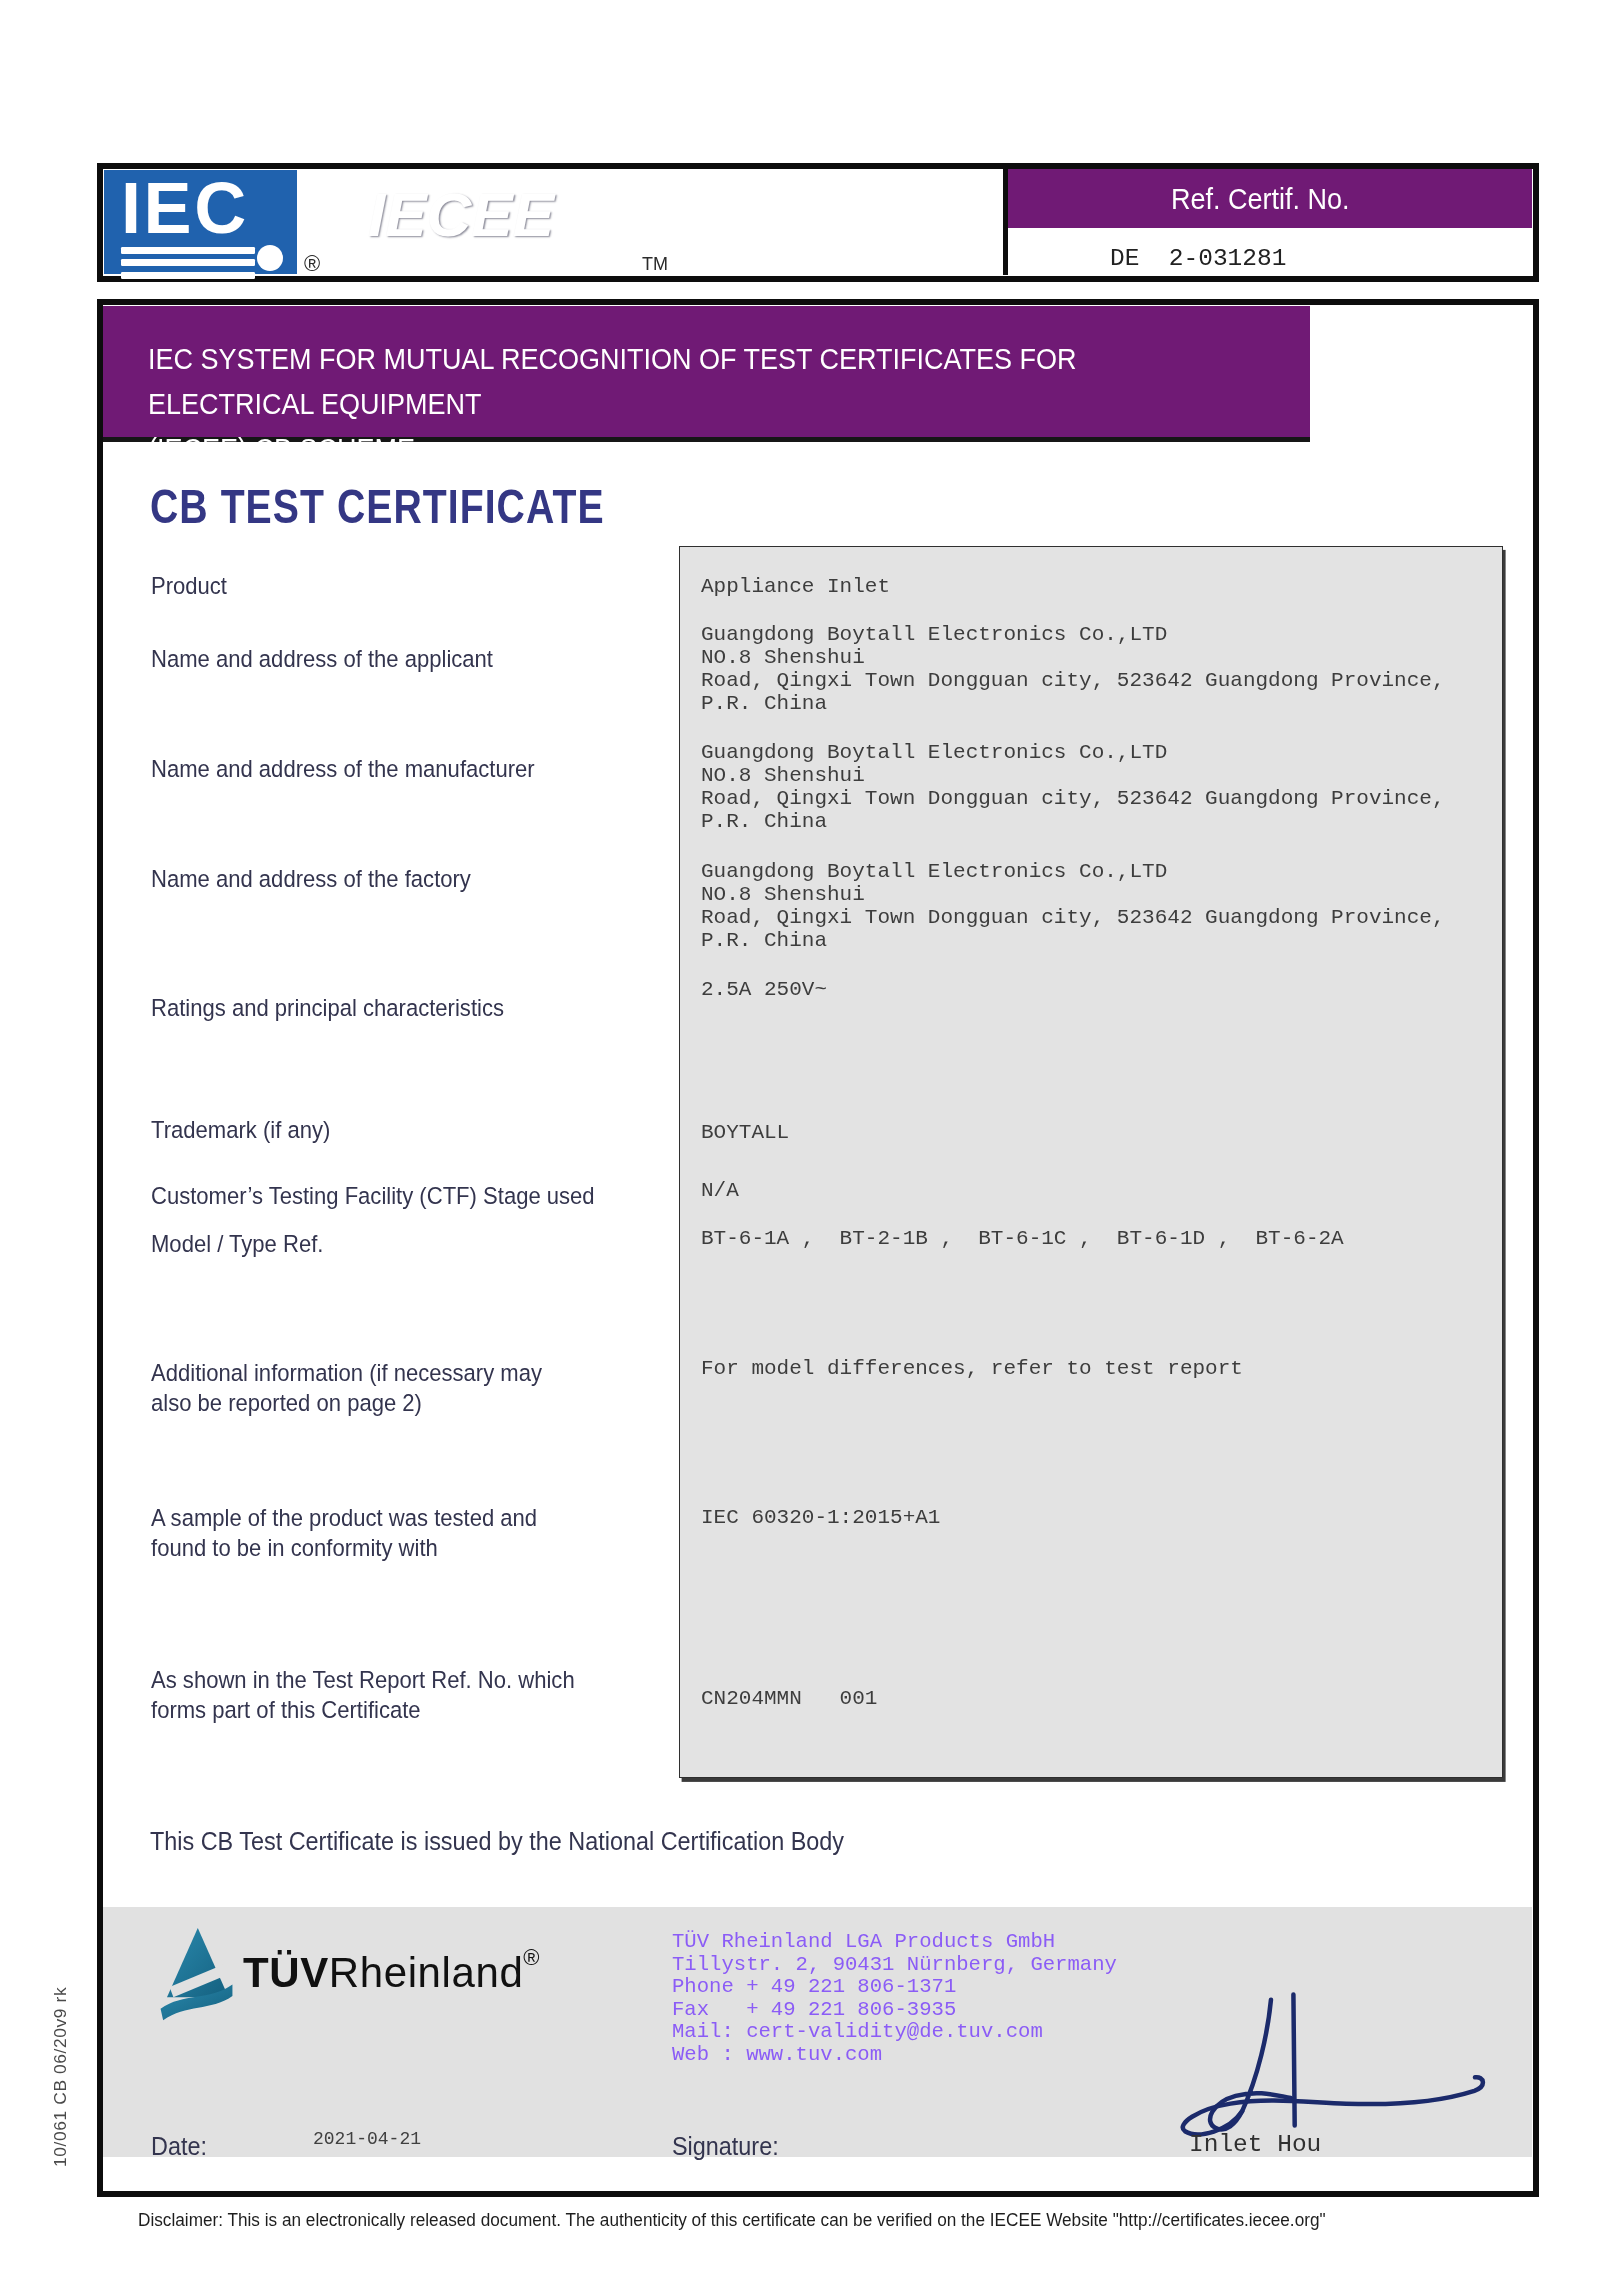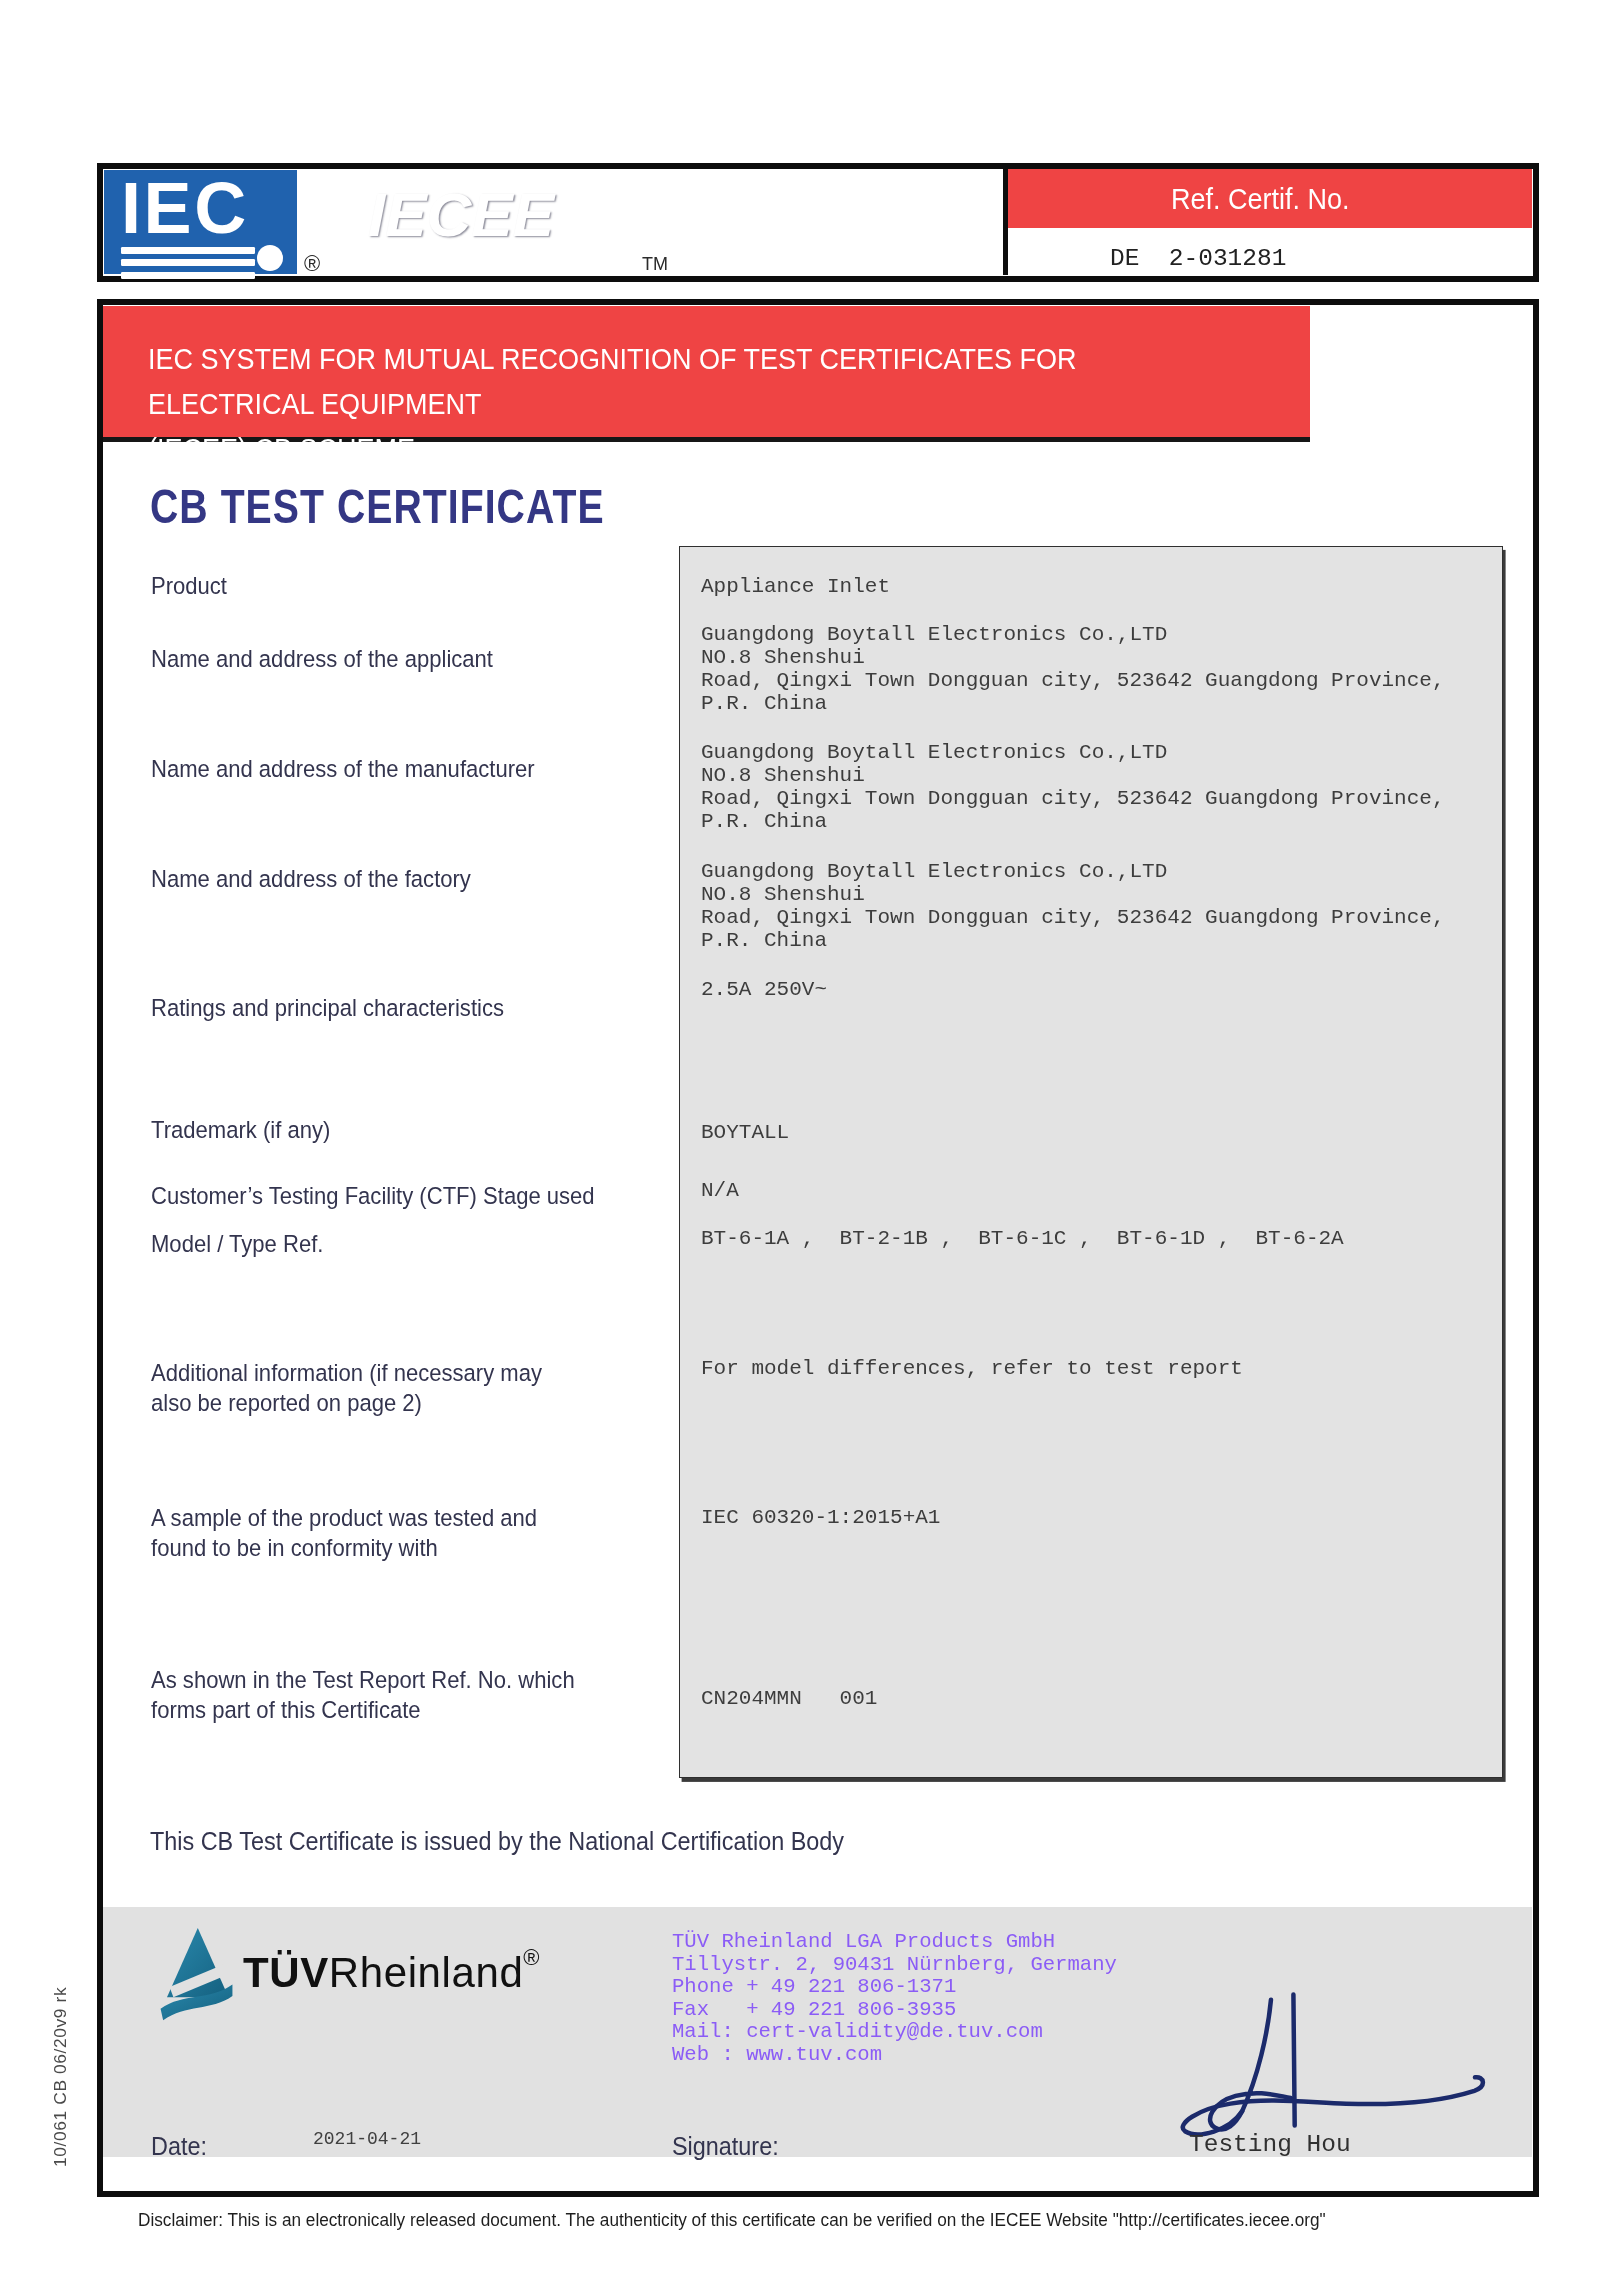--- a/index.html
+++ b/index.html
@@ -5,21 +5,21 @@
   html,body{margin:0;padding:0;background:#ffffff;}
   #page{position:relative;width:1623px;height:2295px;background:#ffffff;overflow:hidden;
         font-family:"Liberation Sans","DejaVu Sans",sans-serif;}
   .abs{position:absolute;}
   .cond{transform:scaleX(0.9);transform-origin:0 0;display:inline-block;white-space:pre-line;}
   .label{font-size:24.5px;color:#33344E;line-height:30px;}
   .mono{font-family:"Liberation Mono","DejaVu Sans Mono",monospace;color:#3D3D3D;white-space:pre;}
   .val{font-size:21px;line-height:23px;}
   
   .frame{border:6.4px solid #0d0d0d;box-sizing:border-box;background:#fff;}
-  .bluefill{background:#ef4444;}
+  .bluefill{background:#701a75;}
   .iec-square{background:#2062AE;}
   .iec-text{color:#fff;font-weight:700;font-size:72px;letter-spacing:2.6px;line-height:1;}
   .bar{background:#fff;height:7px;border-radius:1.3px;margin-top:5.1px;}
   .iecee-text{color:#fff;font-weight:700;font-style:italic;font-size:62px;line-height:1;
               text-shadow:1.3px 1.3px 1.9px rgba(0,0,30,.45);text-align:center;}
   .glow{background:radial-gradient(circle at 55% 8%,rgba(255,255,255,.95) 0%,rgba(255,255,255,0) 38%);}
   .sphere{background:radial-gradient(circle at 30% 30%,rgba(255,255,255,.85),rgba(255,255,255,0) 70%);border-radius:50%;}
   .refbar-label{color:#ffffff;font-size:30px;}
   .banner-text{color:#ffffff;font-size:30px;line-height:45px;letter-spacing:0px;}
   .title{color:#343784;font-weight:700;font-size:49px;letter-spacing:1.3px;transform:scaleX(0.8);transform-origin:0 0;white-space:nowrap;}
@@ -147,21 +147,21 @@
 Mail: cert-validity@de.tuv.com
 Web : www.tuv.com</div>
 
   <svg class="abs" style="left:1139px;top:1992px;" width="373" height="154" viewBox="0 0 580 240">
     <g fill="none" stroke="#1B2A6B" stroke-width="7" stroke-linecap="round">
       <path d="M205 12 C200 64 185 132 160 186 C150 206 134 220 119 212 C99 202 114 172 150 162 C186 152 216 162 236 165"></path>
       <path d="M240 4 L242 208"></path>
       <path d="M160 186 C140 216 92 230 71 217 C56 206 92 182 142 174 C202 164 262 172 322 174 C402 177 472 170 522 154 C542 147 537 131 523 133"></path>
     </g>
   </svg>
-  <div class="abs mono sig-name" style="left:1189px;top:2131px;">Testing Hou</div>
+  <div class="abs mono sig-name" style="left:1189px;top:2131px;">Inlet Hou</div>
 
   <div class="abs" style="left:151px;top:2131px;font-size:26px;color:#33344E;">
     <span class="cond">Date:</span>
   </div>
   <div class="abs mono" style="left:313px;top:2129px;font-size:18px;color:#404040;">2021-04-21</div>
   <div class="abs" style="left:672px;top:2131px;font-size:26px;color:#33344E;">
     <span class="cond">Signature:</span>
   </div>
 
   <div class="abs sidenote" style="left:50px;top:2167px;">10/061 CB 06/20v9 rk</div>

